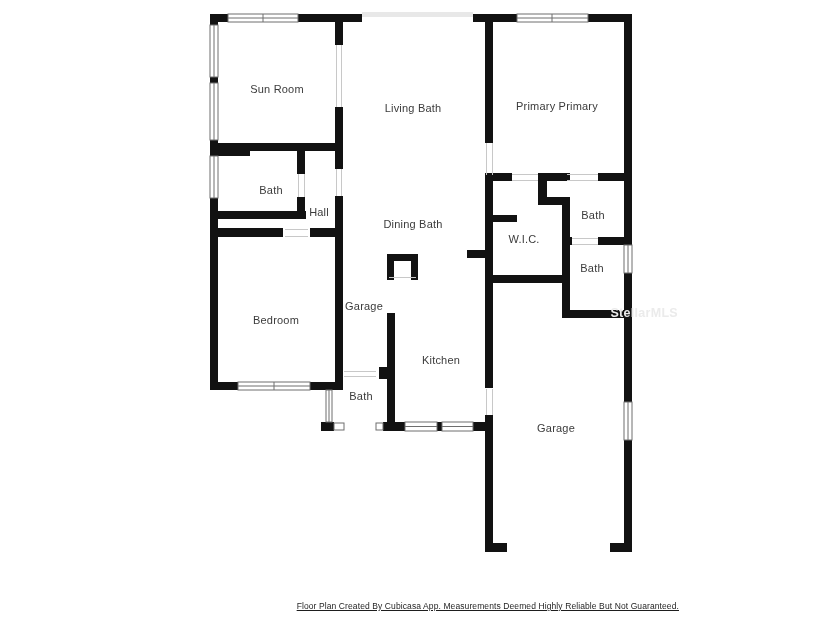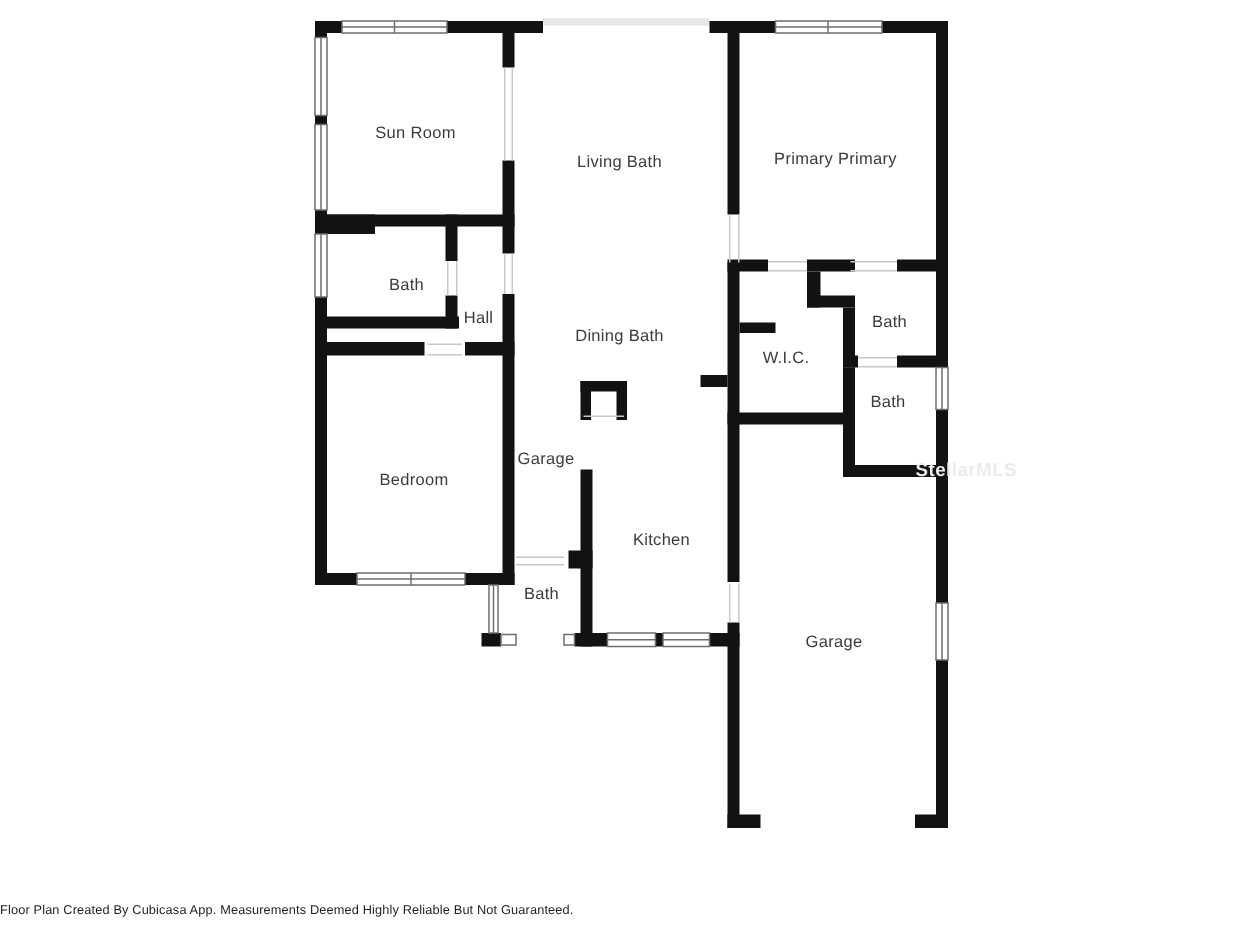--- a/index.html
+++ b/index.html
@@ -16,24 +16,25 @@
     transform:translate(-50%,-50%);
     font-size:11px;
     letter-spacing:.2px;
     color:var(--label-color,#3b3b3b);
     white-space:nowrap;
     pointer-events:none;
   }
   .footer{
     position:absolute;
     left:0;right:0;top:601px;
-    text-align:left;
+    text-align:right;
     font-size:8.5px;
     letter-spacing:.1px;
     color:var(--footer-color,#1e1e1e);
+    text-decoration:underline;
   }
   .watermark{
     position:absolute;
     right:1px;top:306px;
     font-size:12.5px;
     font-weight:600;
     letter-spacing:.3px;
     color:var(--watermark-color,#ebebeb);
   }
 </style>

